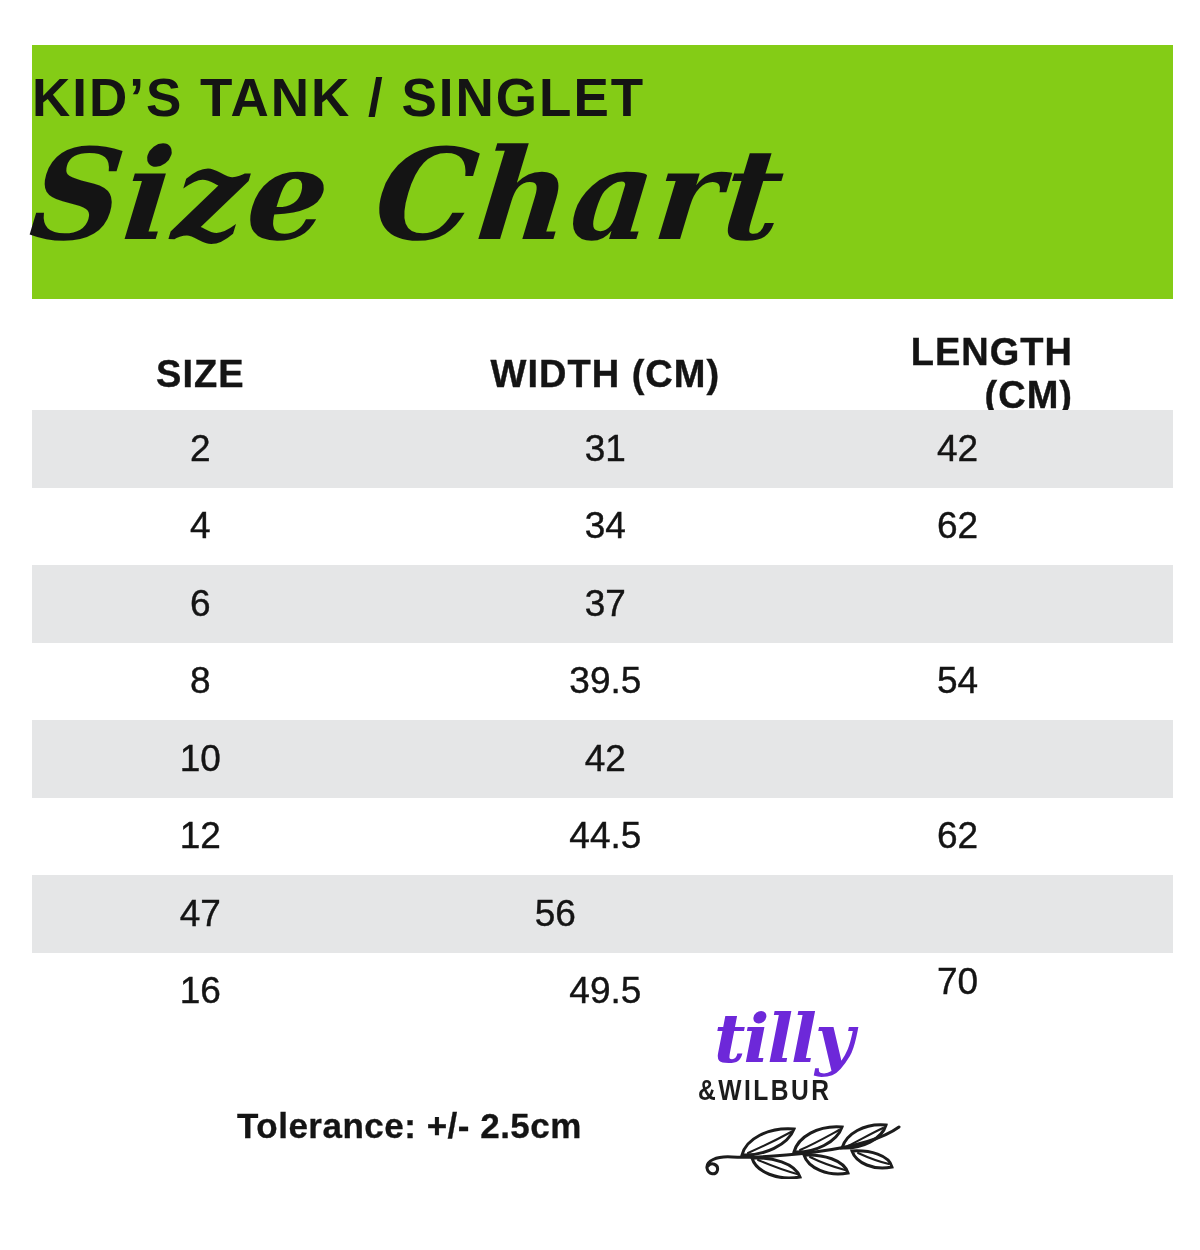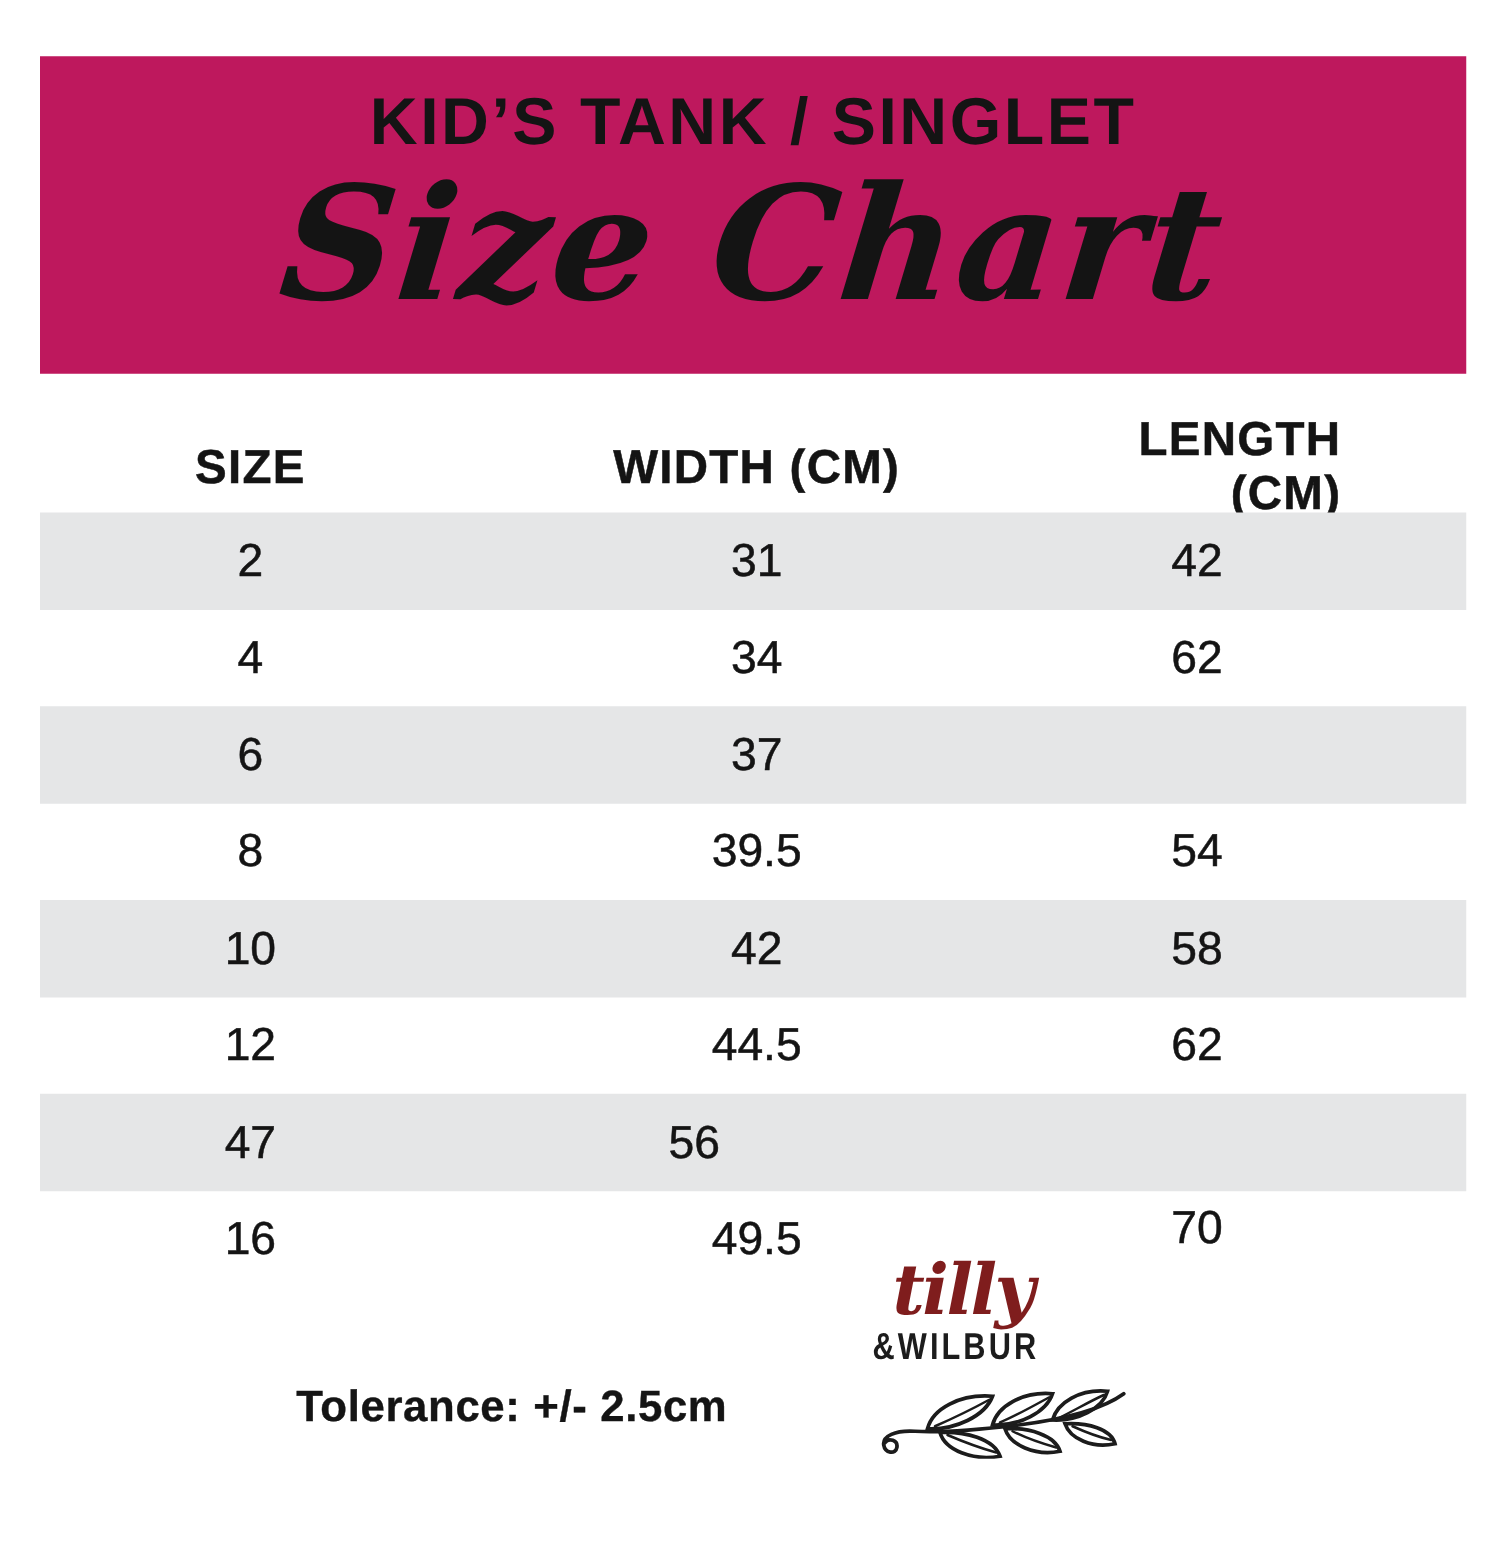--- a/index.html
+++ b/index.html
@@ -14,22 +14,21 @@
     height: 1250px;
     background: #ffffff;
     overflow: hidden;
   }
 
   
   .header-band {
     position: absolute;
     left: 32px; top: 45px;
     width: 1141px; height: 254px;
-    background: #be185d;
-    text-align: center;
+    background: #84cc16;
   }
   .title-sub {
     margin-top: 26px;
     font-size: 53px;
     font-weight: 700;
     letter-spacing: 2px;
     line-height: 1.0;
   }
   .title-main {
     display: inline-block;
@@ -92,25 +91,25 @@
   
   .logo {
     position: absolute;
     left: 698px; top: 1006px;
     width: 225px;
   }
   .logo-script {
     font-family: "DejaVu Serif", serif;
     font-style: italic;
     font-weight: 700;
-    font-size: 56px;
+    font-size: 68px;
     line-height: 0.95;
     letter-spacing: -2px;
     margin-left: 16px;
-    color: #7f1d1d;
+    color: #6d28d9;
   }
   .logo-caps {
     font-weight: 700;
     font-size: 30px;
     letter-spacing: 3px;
     transform: scaleX(0.82);
     transform-origin: left center;
     white-space: nowrap;
     margin-top: 2px;
     color: #1c1c1c;
@@ -149,21 +148,20 @@
       <div class="cell col-width">37</div>
     </div>
     <div class="row">
       <div class="cell col-size">8</div>
       <div class="cell col-width">39.5</div>
       <div class="cell col-length">54</div>
     </div>
     <div class="row gray">
       <div class="cell col-size">10</div>
       <div class="cell col-width">42</div>
-      <div class="cell col-length">58</div>
     </div>
     <div class="row">
       <div class="cell col-size">12</div>
       <div class="cell col-width">44.5</div>
       <div class="cell col-length">62</div>
     </div>
     <div class="row gray">
       <div class="cell col-width">47</div>
       <div class="cell col-length">56</div>
     </div>

